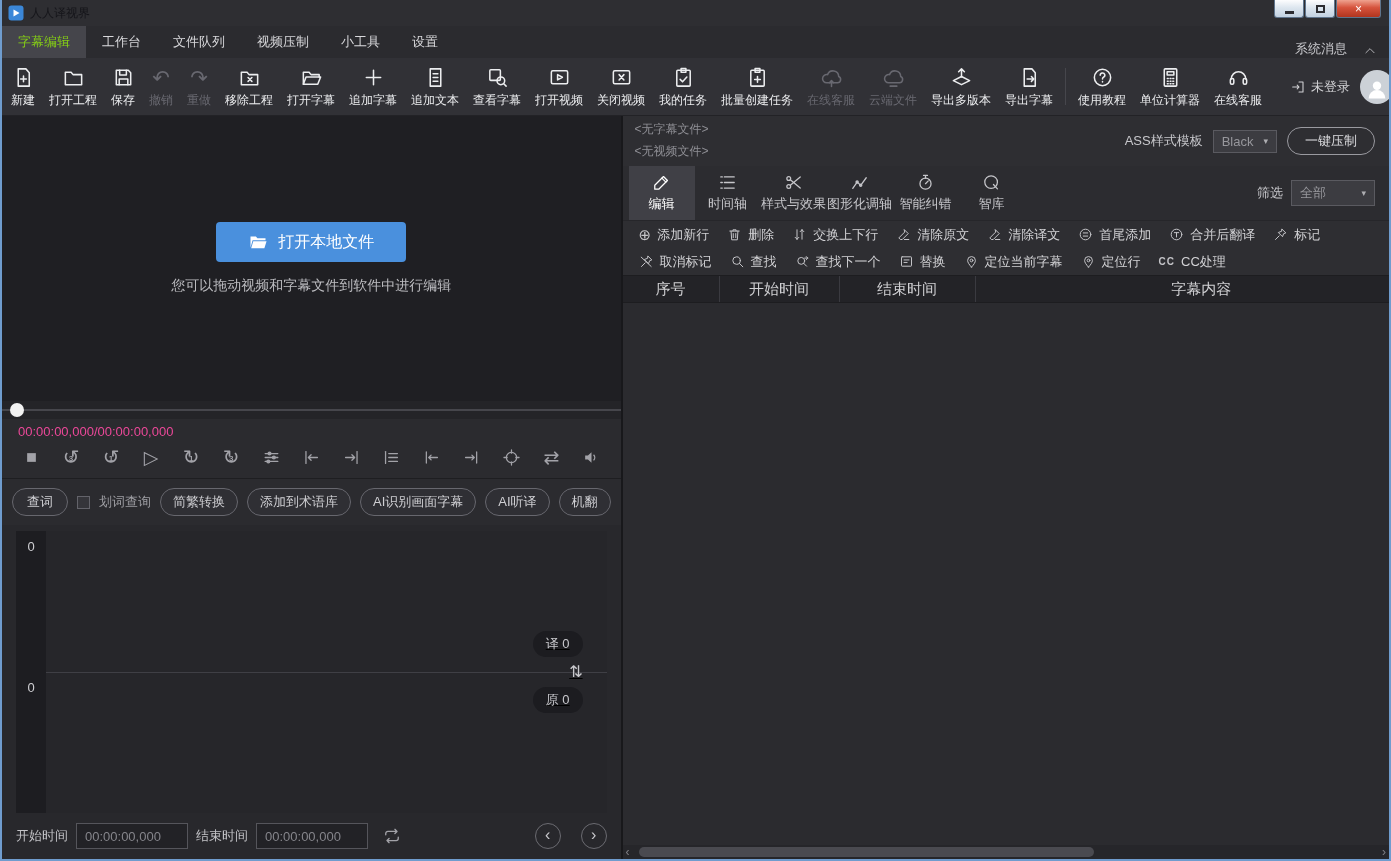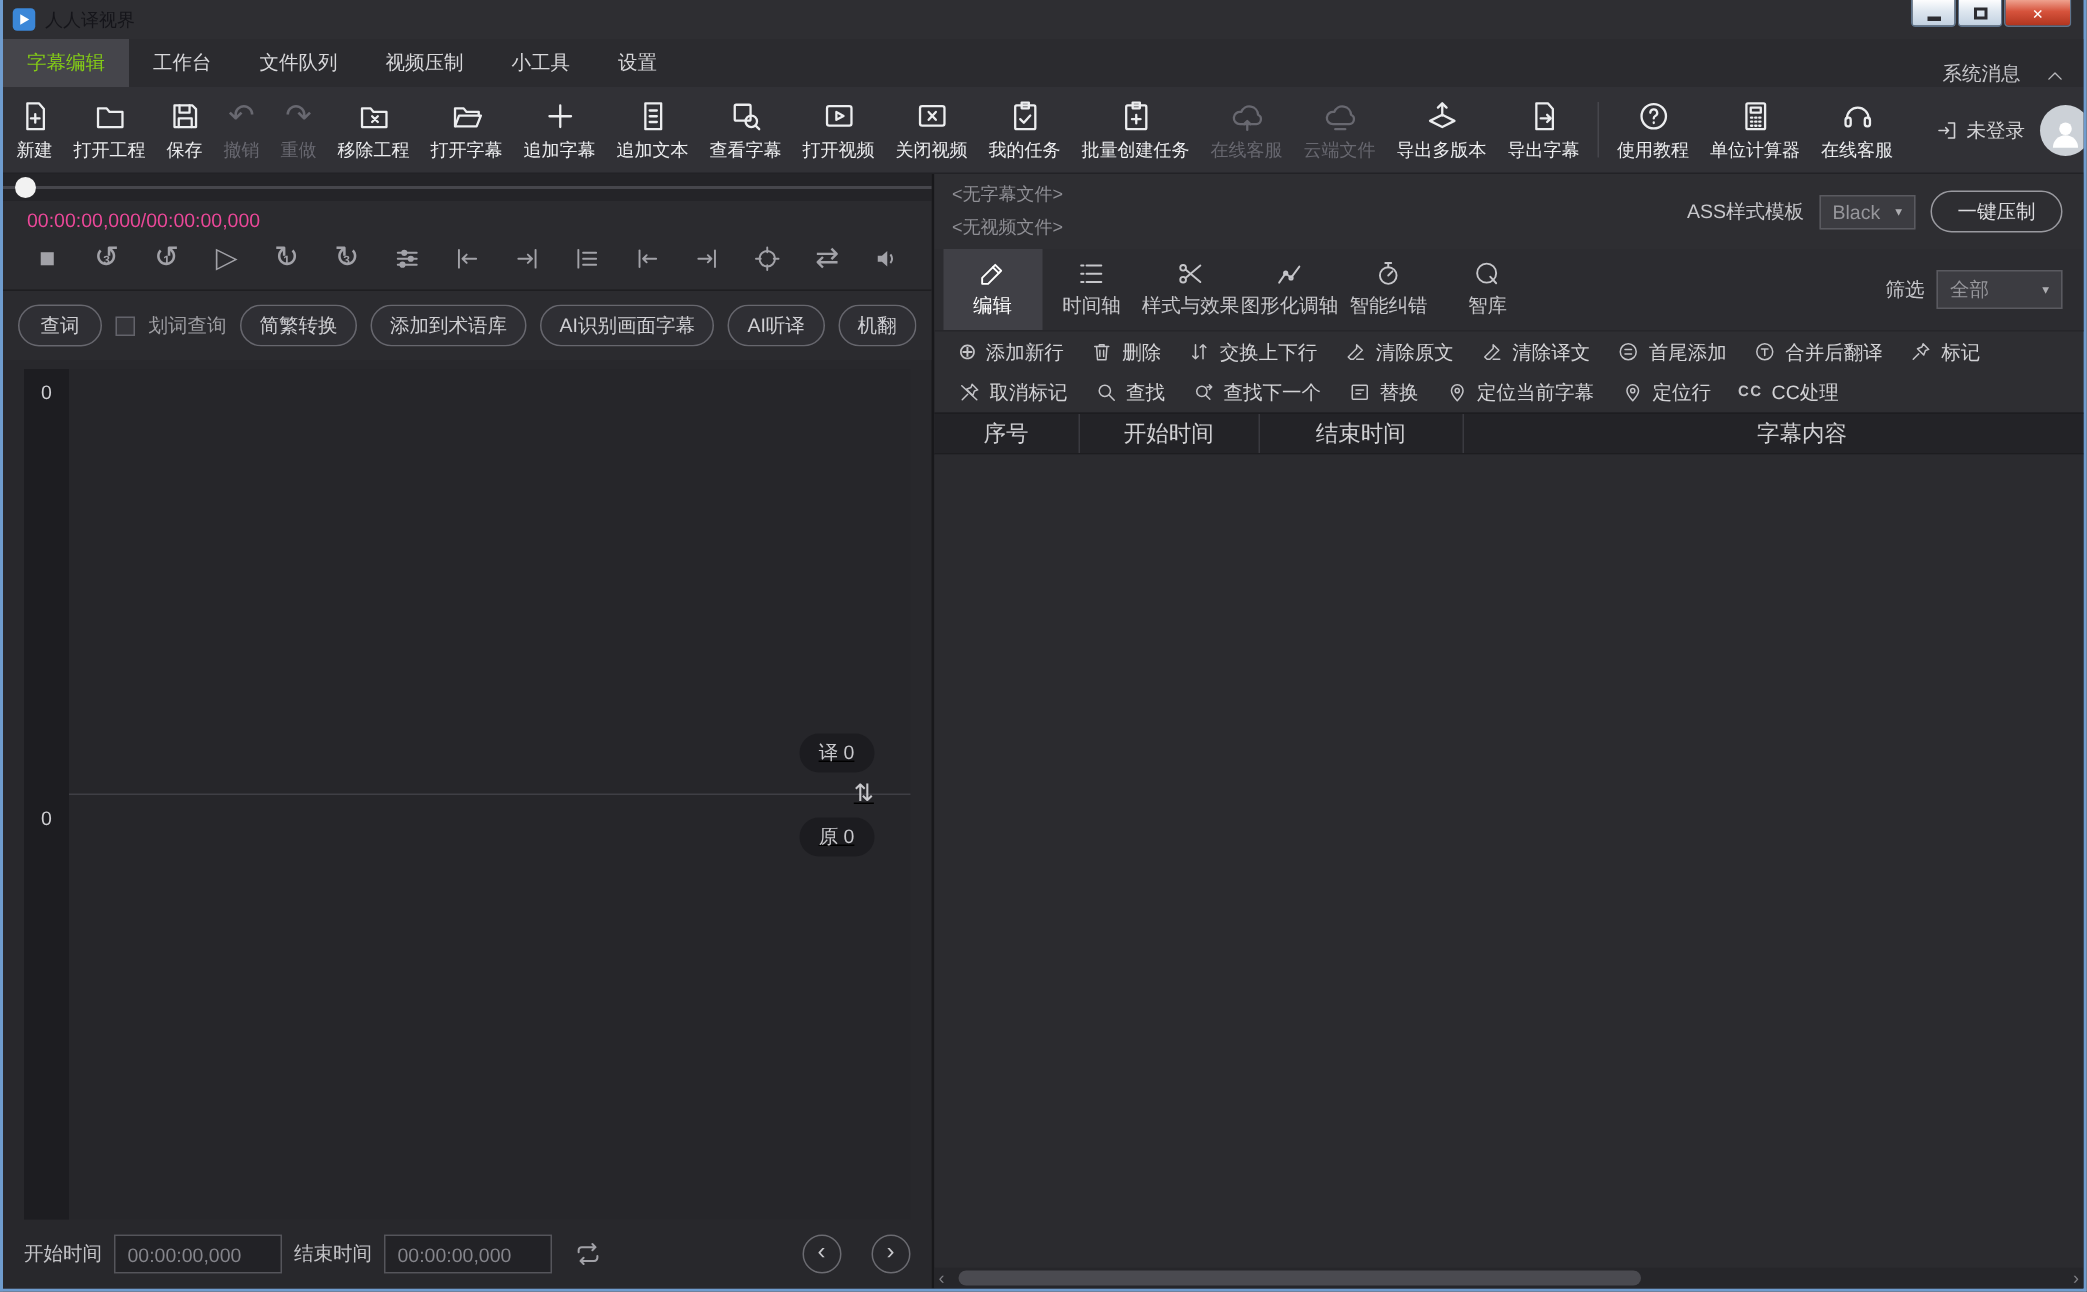--- a/index.html
+++ b/index.html
@@ -381,20 +381,32 @@
             <circle cx="12" cy="8.8" r="4.2"></circle>
             <path d="M3.6 21.5a8.4 8.4 0 0 1 16.8 0z"></path>
           </svg>
         </div>
     </div>
   </div>
 
   <div class="main">
 
     <div class="left-panel">
+      <div class="drop-zone">
+        <div class="open-local-btn">
+          <span class="btn-folder-icon" id="btn-folder-icon">
+              <svg viewBox="0 0 24 24" fill="#ffffff" stroke="none">
+                <path d="M3 5.5h6.5l1.8 2H21v2.5H5.5L3 19z"></path>
+                <path d="M3.8 19.5L6.3 11h16l-2.7 8.5z"></path>
+              </svg>
+            </span>
+          <span>打开本地文件</span>
+        </div>
+        <div class="drop-hint">您可以拖动视频和字幕文件到软件中进行编辑</div>
+      </div>
       <div class="timeline">
         <div class="timeline-track"></div>
         <div class="timeline-handle"></div>
       </div>
       <div class="player-area">
         <div class="time-display">00:00:00,000/00:00:00,000</div>
         <div class="player-controls" id="player-controls">
             <div class="pc-btn">
               <span class="pc-icon">
                 <svg viewBox="0 0 24 24" fill="currentColor" stroke="none">

